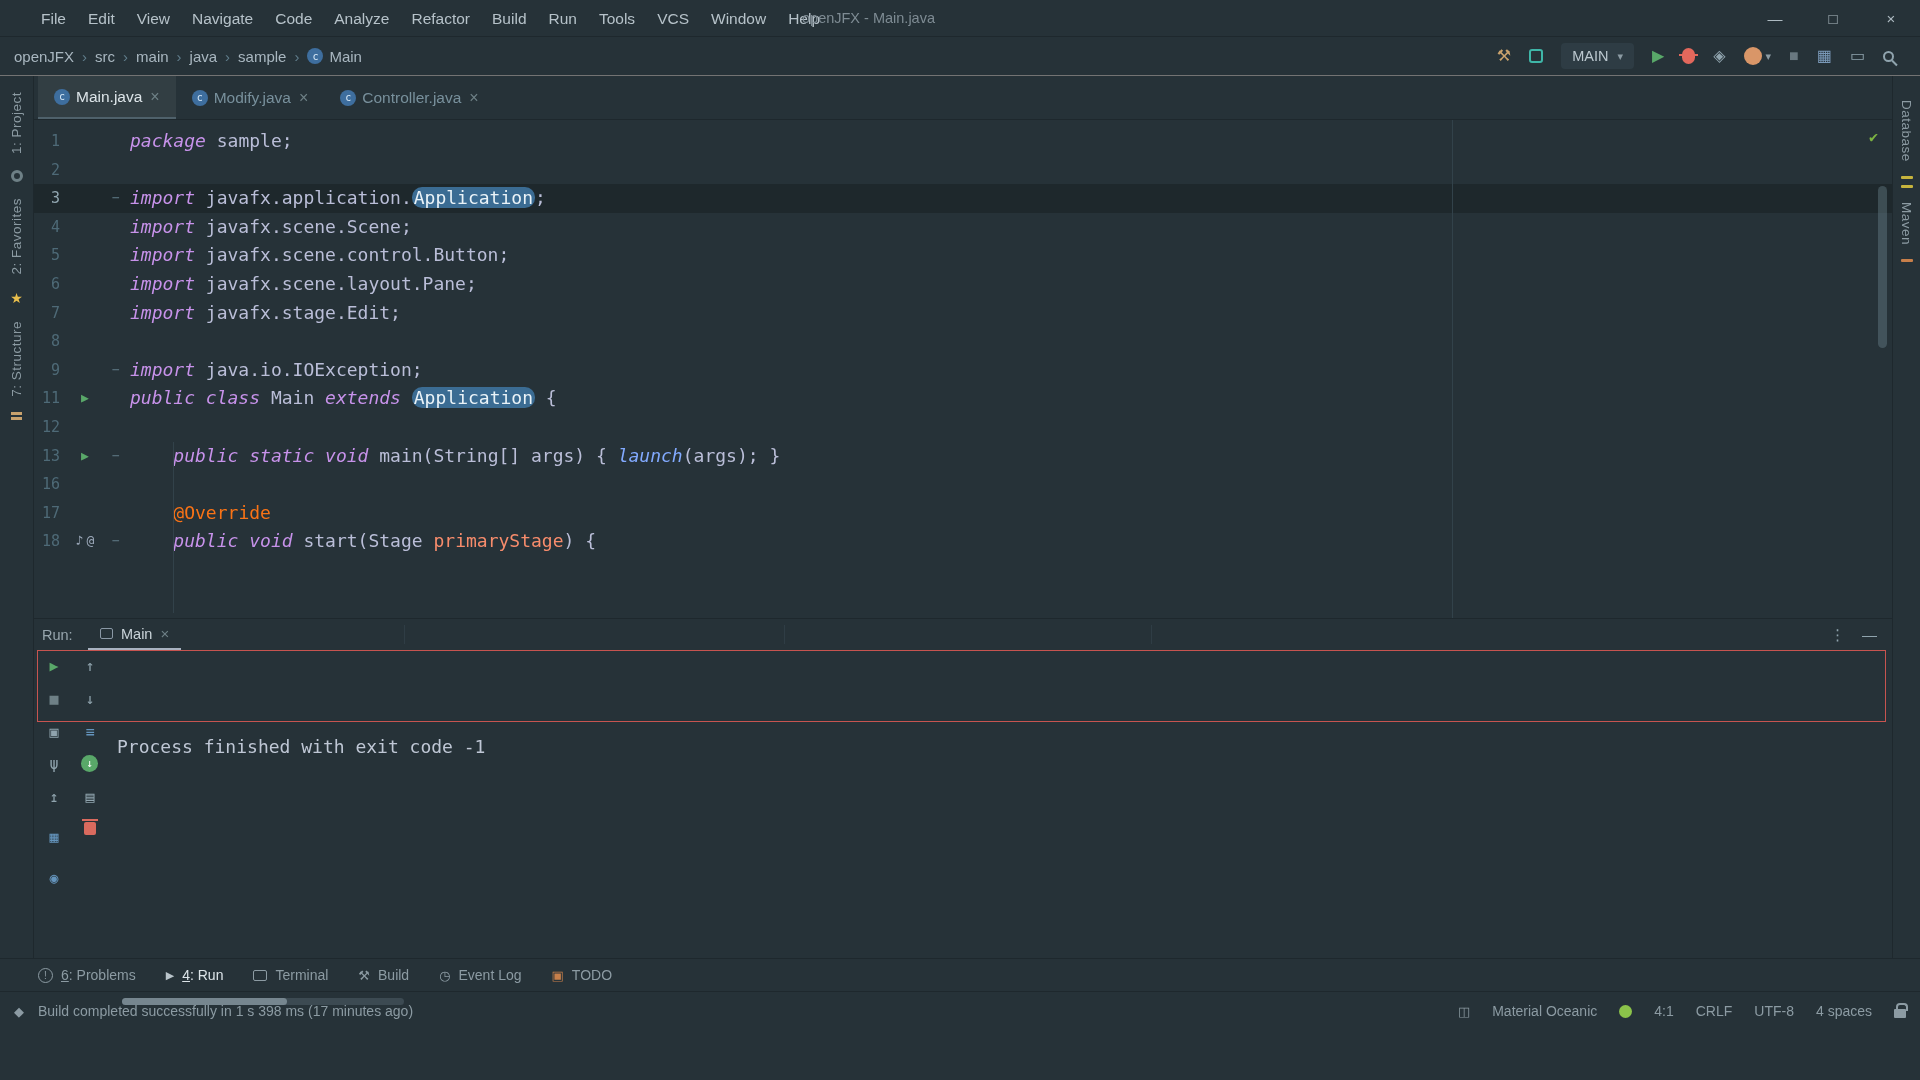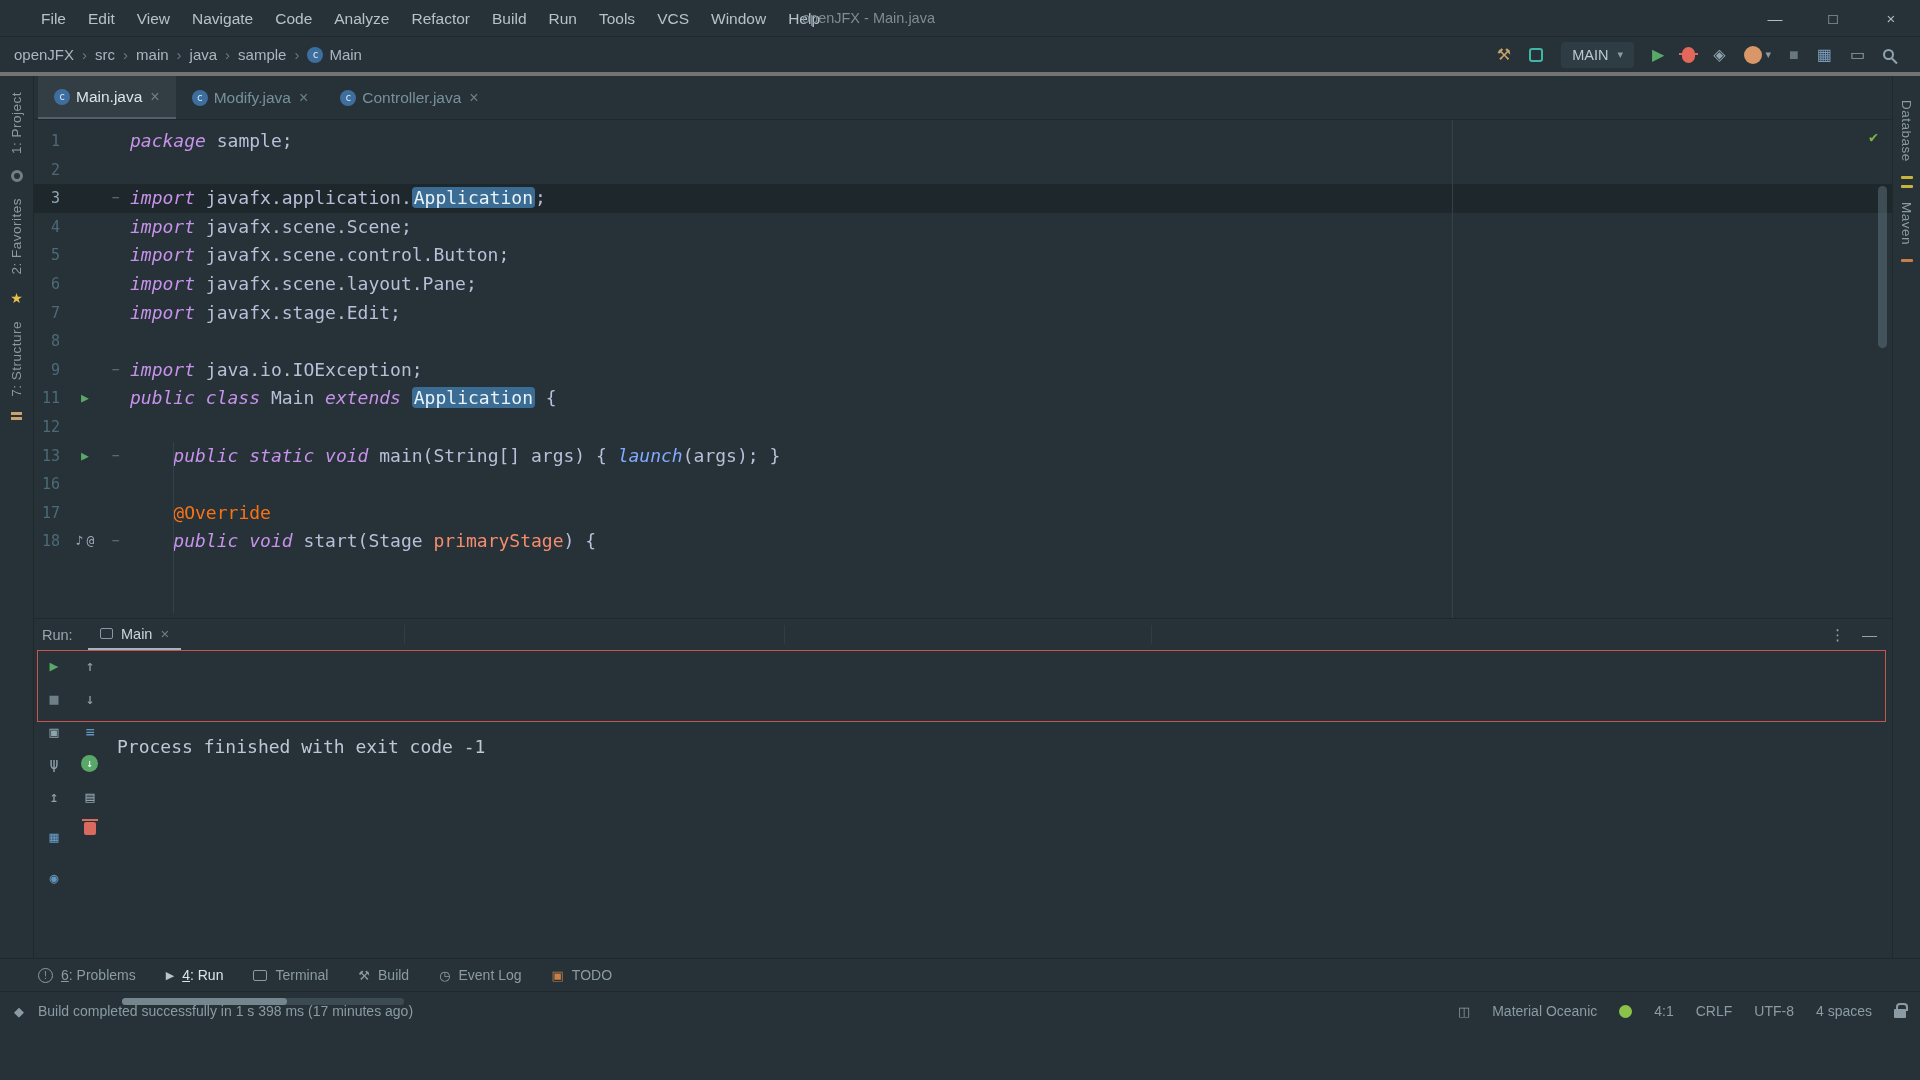--- a/index.html
+++ b/index.html
@@ -8,21 +8,21 @@
   .app{position:relative;width:1920px;height:1030px;display:flex;flex-direction:column;background:#263238}
 
   
   .menubar{height:37px;flex:none;display:flex;align-items:center;padding-left:30px;border-bottom:1px solid #1E282D;position:relative}
   .menu-item{padding:0 11px;line-height:37px;font-size:15.5px;color:#B6C2C9;cursor:default}
   .win-title{position:absolute;left:802px;top:0;line-height:37px;font-size:14.5px;color:#7E8B93}
   .win-controls{position:absolute;right:0;top:0;height:37px;display:flex}
   .win-btn{width:58px;height:37px;display:flex;align-items:center;justify-content:center;font-size:15px;color:#AEBBC2}
 
   
-  .navbar{height:39px;flex:none;display:flex;padding:0 14px;border-bottom:4px solid #737373}
+  .navbar{height:39px;flex:none;display:flex;padding:0 14px;border-bottom:1px solid #737373}
   .bc-item{font-size:15px;color:#A9B7C0;cursor:default}
   .bc-sep{color:#607D8B;margin:0 8px;font-size:15px}
   .cls-icon{width:16px;height:16px;flex:none;border-radius:50%;background:#3E6E9E;color:#D6E8F7;font-size:10px;
             display:inline-flex;align-items:center;justify-content:center;margin-right:6px;font-family:"DejaVu Sans Mono",monospace}
   .nav-right{margin-left:auto;display:flex;align-items:center;gap:18px;padding-right:6px}
   .nav-ic{font-size:16px;color:#90A4AE;line-height:1}
   .run-config{display:flex;align-items:center;gap:9px;background:#2E3C44;border-radius:4px;padding:5px 11px;font-size:14.5px;color:#BCC8CF}
   .chev{font-size:11px;color:#8C9BA3}
   .teal-frame{width:14px;height:14px;border:2px solid #3FB6A8;border-radius:3px}
   .bug-icon{width:13px;height:16px;background:#E3685C;border-radius:7px;position:relative}
@@ -58,21 +58,21 @@
   .crow{display:flex;height:28.6px;line-height:28.6px;font-size:18px}
   .crow.cur{background:rgba(0,0,0,.2)}
   .lnum{width:34px;flex:none;text-align:right;padding-right:8px;color:#4E6A77;font-size:15px}
   .crow.cur .lnum{color:#93A8B2}
   .gicon{width:34px;flex:none;display:flex;align-items:center;justify-content:center;gap:3px;font-size:13px;color:#9AA7B8}
   .gicon.rung{color:#59A869}
   .gfold{width:28px;flex:none;text-align:center;color:#5C7682;font-size:13px}
   .ccode{flex:1;white-space:pre;font-family:inherit;font-size:inherit;margin:0}
   .tk-kw{color:#C792EA;font-style:italic}
   .tk-pl{color:#BABED8}
-  .tk-hl{color:#EAF3F8;background:#3B6C93;border-radius:4px;padding:0 2px}
+  .tk-hl{color:#EAF3F8;background:#3B6C93;border-radius:10px;padding:0 2px}
   .tk-fn{color:#82AAFF;font-style:italic}
   .tk-ctor{color:#82AAFF}
   .tk-ann{color:#f97316}
   .tk-par{color:#F78C6C}
   .col-guide{position:absolute;left:1418px;top:0;bottom:0;width:1px;background:#32424A}
   .indent-guide{position:absolute;left:139px;top:322px;height:171px;width:1px;background:#32424A}
   .sb-thumb{position:absolute;right:5px;top:66px;width:9px;height:162px;background:rgba(121,145,158,.35);border-radius:5px}
   .inspect-ok{position:absolute;right:14px;top:8px;color:#7CB342;font-size:15px}
 
   

